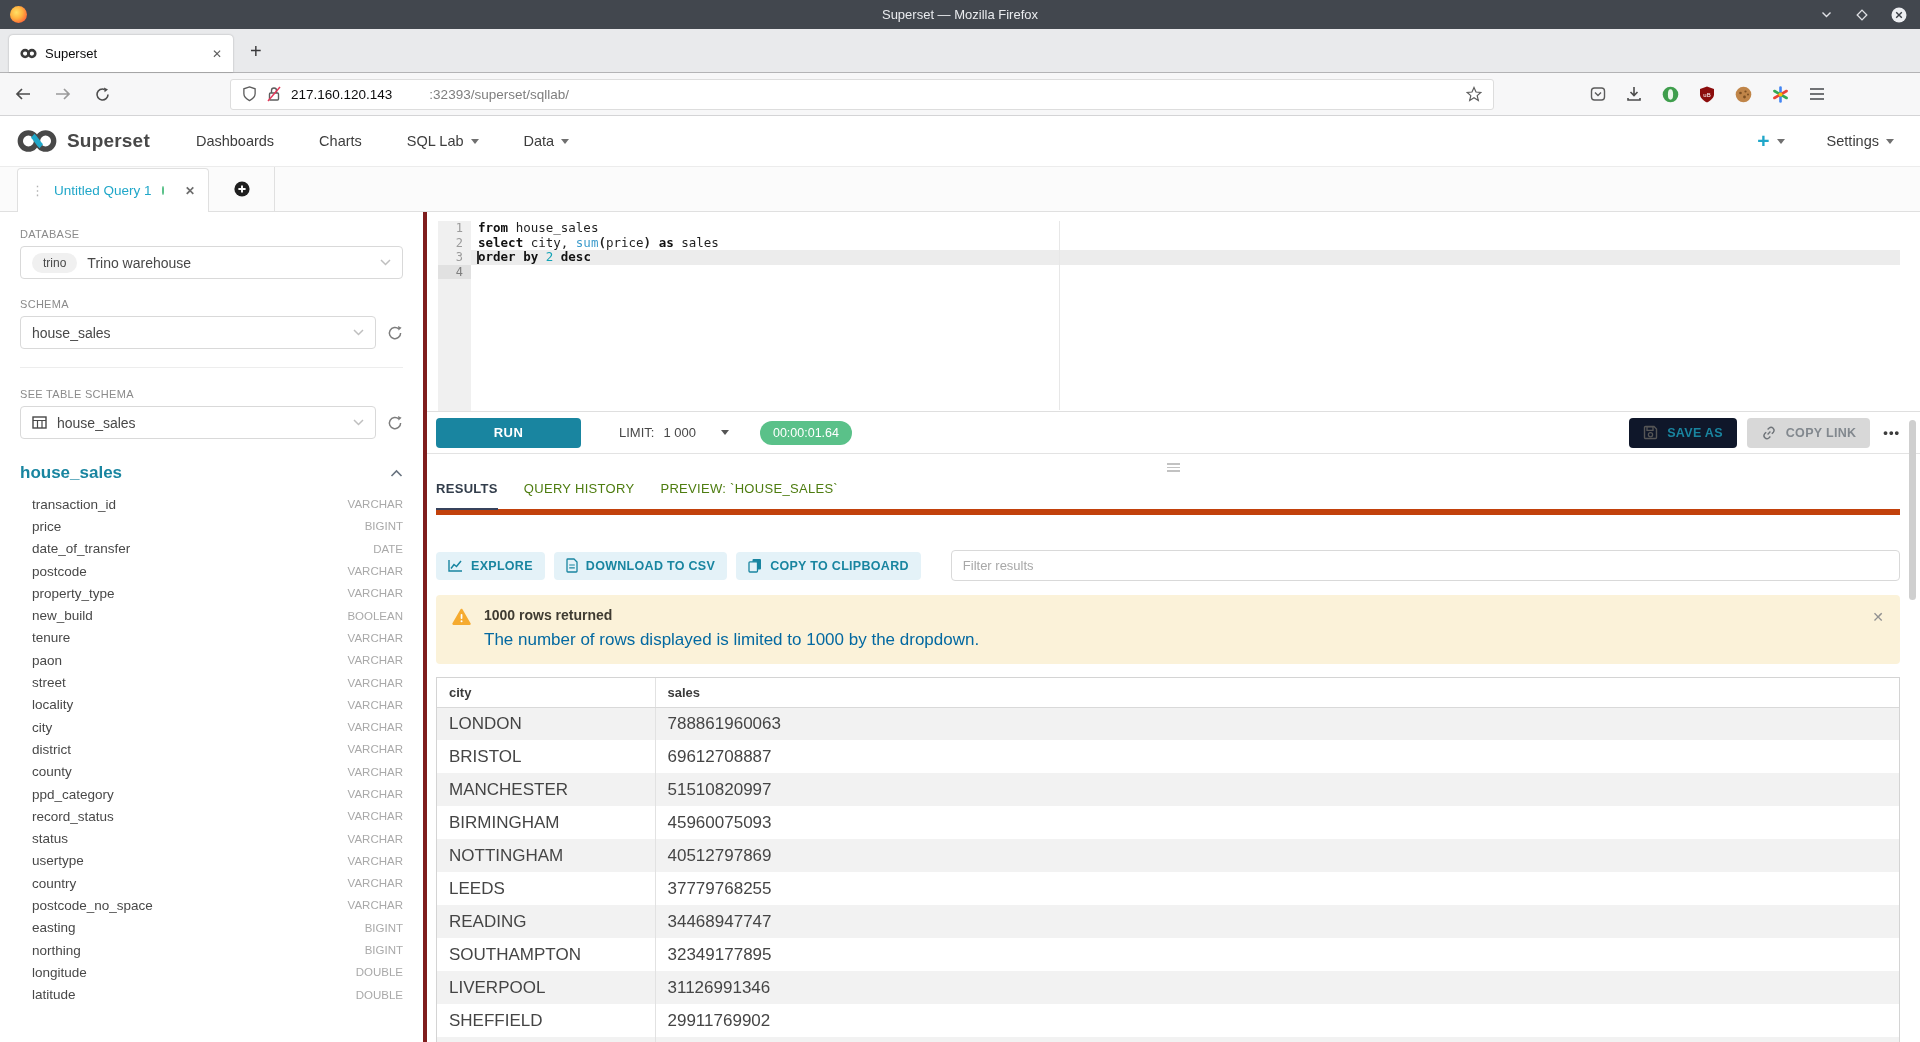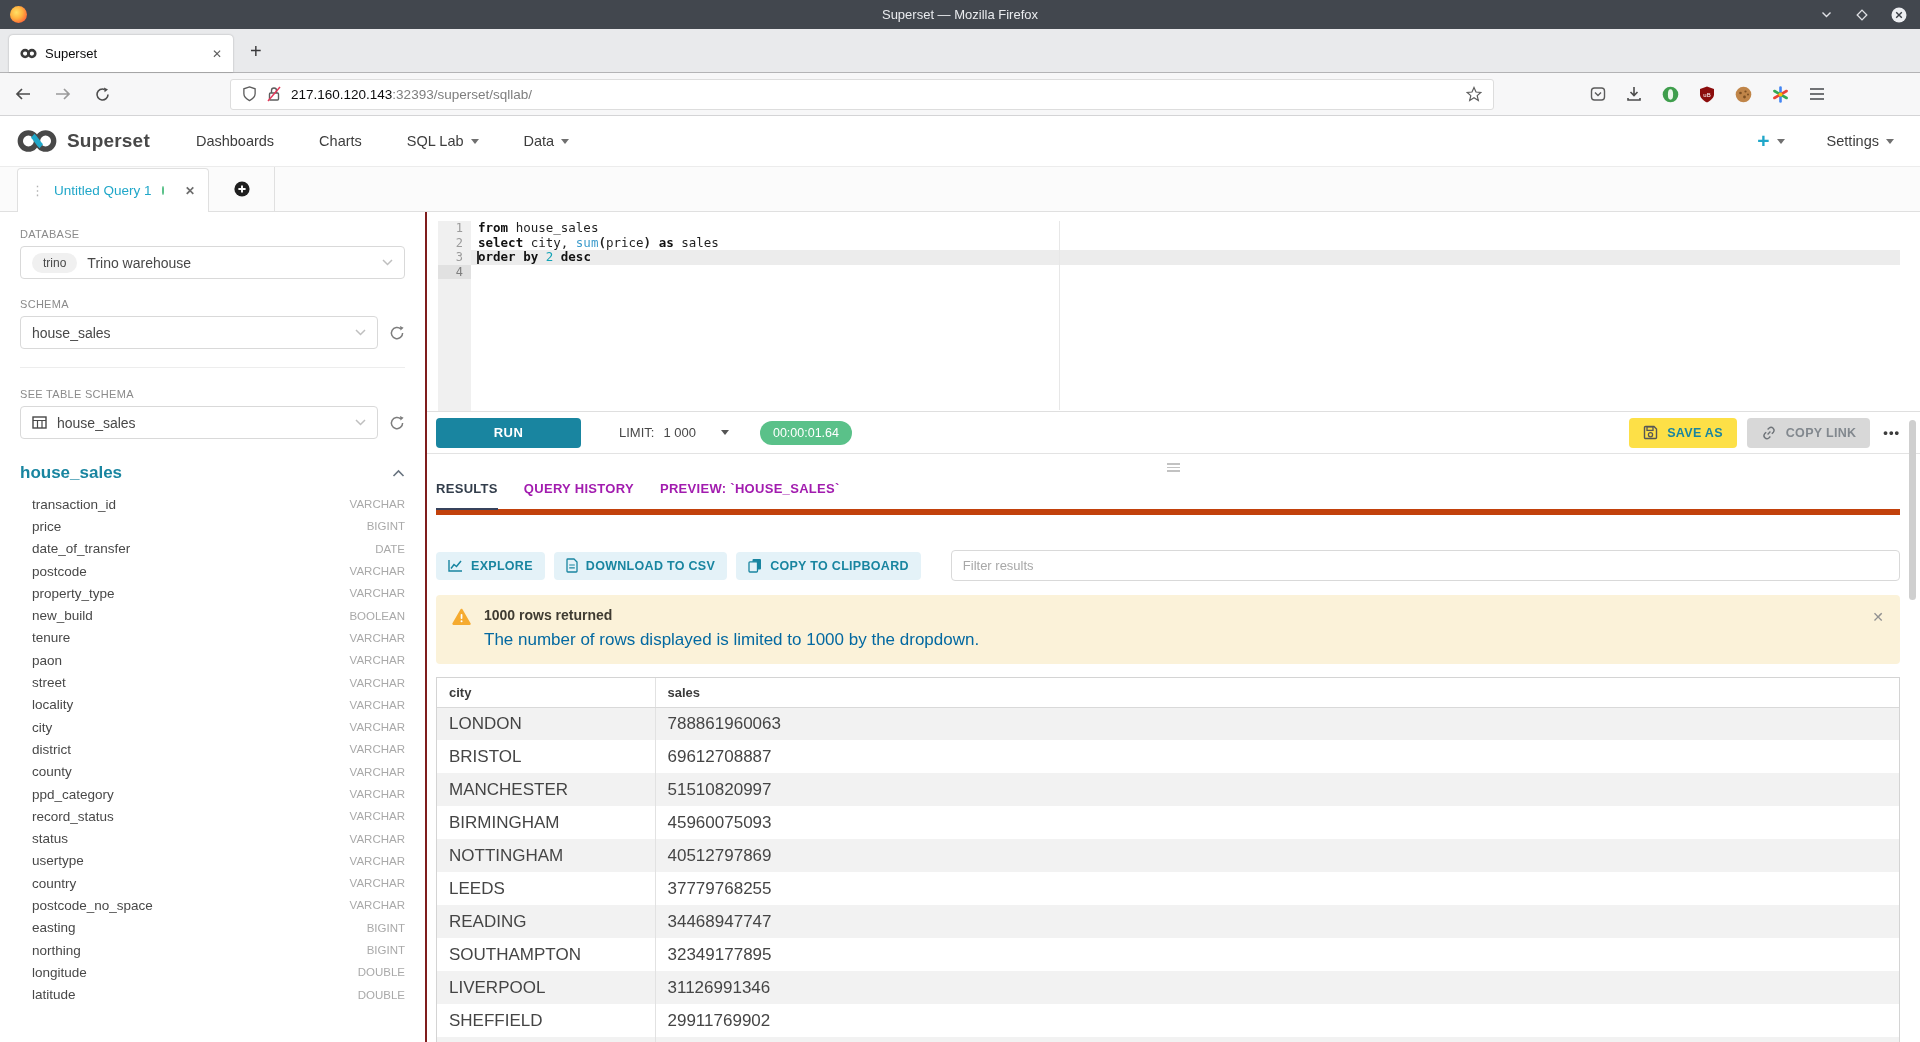--- a/index.html
+++ b/index.html
@@ -18,21 +18,21 @@
     display:flex; align-items:center; padding:0 11px; box-shadow:0 0 2px rgba(0,0,0,.3); }
   .btab-label { font-size:13px; color:#0c0c0d; margin-left:8px; flex:1; }
   .btab-close { color:#5f5f5f; font-size:12px; }
   .newtab { font-size:20px; color:#39393b; margin:0 0 9px 17px; }
 
   .urlrow { height:43px; background:#f7f7f8; border-bottom:1px solid #d4d4d6; display:flex; align-items:center; }
   .nav-cluster { display:flex; align-items:center; gap:24px; margin-left:15px; }
   .urlbox { margin-left:120px; width:1264px; height:31px; background:#fff; border:1px solid #ddd;
     border-radius:3px; display:flex; align-items:center; padding:0 11px; gap:10px; }
   .url-text { font-size:13.5px; color:#0c0c0d; white-space:nowrap; }
-  .url-dim { color:#7e7e7e; }
+  .url-dim { color:#7e7e7e;padding-left:37px; }
   .url-star { margin-left:auto; }
   .toolbar-icons { display:flex; align-items:center; gap:20px; margin-left:96px; }
 
   
   .snavbar { height:51px; display:flex; align-items:center; border-bottom:1px solid #ececec; padding:0 26px 0 16px; }
   .brand { display:flex; align-items:center; gap:9px; }
   .brand-name { font-size:19px; font-weight:bold; color:#484848; letter-spacing:.2px; }
   .nav-items { display:flex; gap:45px; margin-left:46px; font-size:14.5px; color:#3d3d3d; }
   .nav-item { display:flex; align-items:center; gap:7px; }
   .tri-down { width:0; height:0; border-left:4px solid transparent; border-right:4px solid transparent; border-top:5px solid #707070; }
@@ -45,21 +45,21 @@
   .qtab { margin-left:17px; width:192px; height:44px; background:#fff; border:1px solid #e0e0e0; border-bottom:none;
     border-radius:4px 4px 0 0; display:flex; align-items:center; padding:0 13px; margin-bottom:-1px; z-index:1; }
   .kebab { color:#b2b2b2; font-size:13px; }
   .qtab-title { color:#20a7c9; font-size:13.5px; margin:0 10px; white-space:nowrap; }
   .status-dot { width:9px; height:9px; border-radius:50%; background:#5ac189; }
   .qtab-close { margin-left:21px; color:#6d6d6d; font-size:12px; font-weight:bold; }
   .newquery { width:66px; height:44px; border-right:1px solid #e0e0e0; display:flex; align-items:center; justify-content:center; }
 
   
   .content { display:flex; height:830px; }
-  .sidebar { width:427px; border-right:2px solid #7f1d1d; padding:16px 20px 0; overflow:hidden; flex:none; }
+  .sidebar { width:427px; border-right:4px solid #7f1d1d; padding:16px 20px 0; overflow:hidden; flex:none; }
   .side-label { font-size:11px; color:#8b8b8b; letter-spacing:.3px; margin-bottom:6px; }
   .sel-row { display:flex; align-items:center; gap:11px; }
   .select { flex:1; height:33px; border:1px solid #d9d9d9; border-radius:4px; display:flex; align-items:center;
     padding:9px 11px; gap:10px; background:#fff; }
   .pill { background:#f0f0f0; border-radius:12px; padding:3px 11px; font-size:12px; color:#484848; }
   .sel-text { font-size:14px; color:#484848; flex:1; }
   .side-divider { height:1px; background:#ededed; margin-top:18px; }
   .mt19 { margin-top:19px; } .mt20 { margin-top:20px; }
   .tbl-head { margin-top:24px; display:flex; align-items:center; }
   .tbl-title { color:#1985a0; font-weight:bold; font-size:17px; flex:1; }
@@ -91,30 +91,30 @@
   .run-toolbar { height:42px; border-bottom:1px solid #e3e3e3; display:flex; align-items:center; padding:0 20px 0 9px; }
   .run-btn { width:145px; height:30px; background:#1985a0; color:#fff; font-weight:bold; font-size:13px;
     letter-spacing:.4px; border-radius:4px; display:flex; align-items:center; justify-content:center; }
   .limit { margin-left:38px; font-size:13px; color:#484848; display:flex; align-items:center; }
   .limit-val { margin-left:9px; }
   .limit .tri-down { margin-left:25px; border-top-color:#555; }
   .timer { margin-left:31px; background:#5ac189; color:#fff; font-size:12.5px; border-radius:14px; padding:5px 13px; }
   .rt-spacer { flex:1; }
   .pill-btn { display:flex; align-items:center; gap:9px; border-radius:4px; height:30px; padding:0 14px;
     font-size:12.5px; font-weight:bold; letter-spacing:.3px; }
-  .saveas { background:#fde047; color:#1985a0; }
+  .saveas { background:#0f172a; color:#1985a0; }
   .copylink { background:#d8d8d8; color:#82888e; margin-left:10px; }
   .more-dots { margin-left:13px; color:#3c3c3c; font-weight:bold; font-size:13px; letter-spacing:1px; }
 
   
   .grip-row { height:27px; display:flex; align-items:center; justify-content:center; flex-direction:column; gap:2px; }
   .grip-row i { display:block; width:13px; height:1.5px; background:#c2c2c2; }
   .south { flex:1; display:flex; flex-direction:column; padding:0 20px 0 9px; min-height:0; }
   .rtabs { display:flex; gap:26px; border-bottom:6px solid #c2410c; }
-  .rtab { font-size:13px; font-weight:700; color:#a21caf; padding-bottom:12px; letter-spacing:.3px; }
+  .rtab { font-size:13px; font-weight:400; color:#4d7c0f; padding-bottom:12px; letter-spacing:.3px; }
   .rtab.active { color:#323d4b; font-weight:600; border-bottom:2px solid #36425c; margin-bottom:-1px; }
   .actions { display:flex; align-items:center; margin-top:35px; }
   .act-btn { display:flex; align-items:center; gap:8px; height:28px; background:#e4f2f8; color:#1985a0;
     border-radius:4px; padding:0 12px; font-size:12.5px; font-weight:bold; letter-spacing:.3px; margin-right:9px; }
   .filter-input { flex:1; margin-left:21px; height:31px; border:1px solid #d9d9d9; border-radius:4px; padding:0 11px;
     font-size:13px; color:#444; outline:none; font-family:inherit; }
   .filter-input::placeholder { color:#a8a8a8; }
   .alert { margin-top:14px; background:#fbf2d9; border-radius:4px; padding:12px 16px 14px; display:flex; }
   .alert-text { margin-left:13px; flex:1; }
   .alert-title { font-size:14px; font-weight:bold; color:#3f3b31; }

